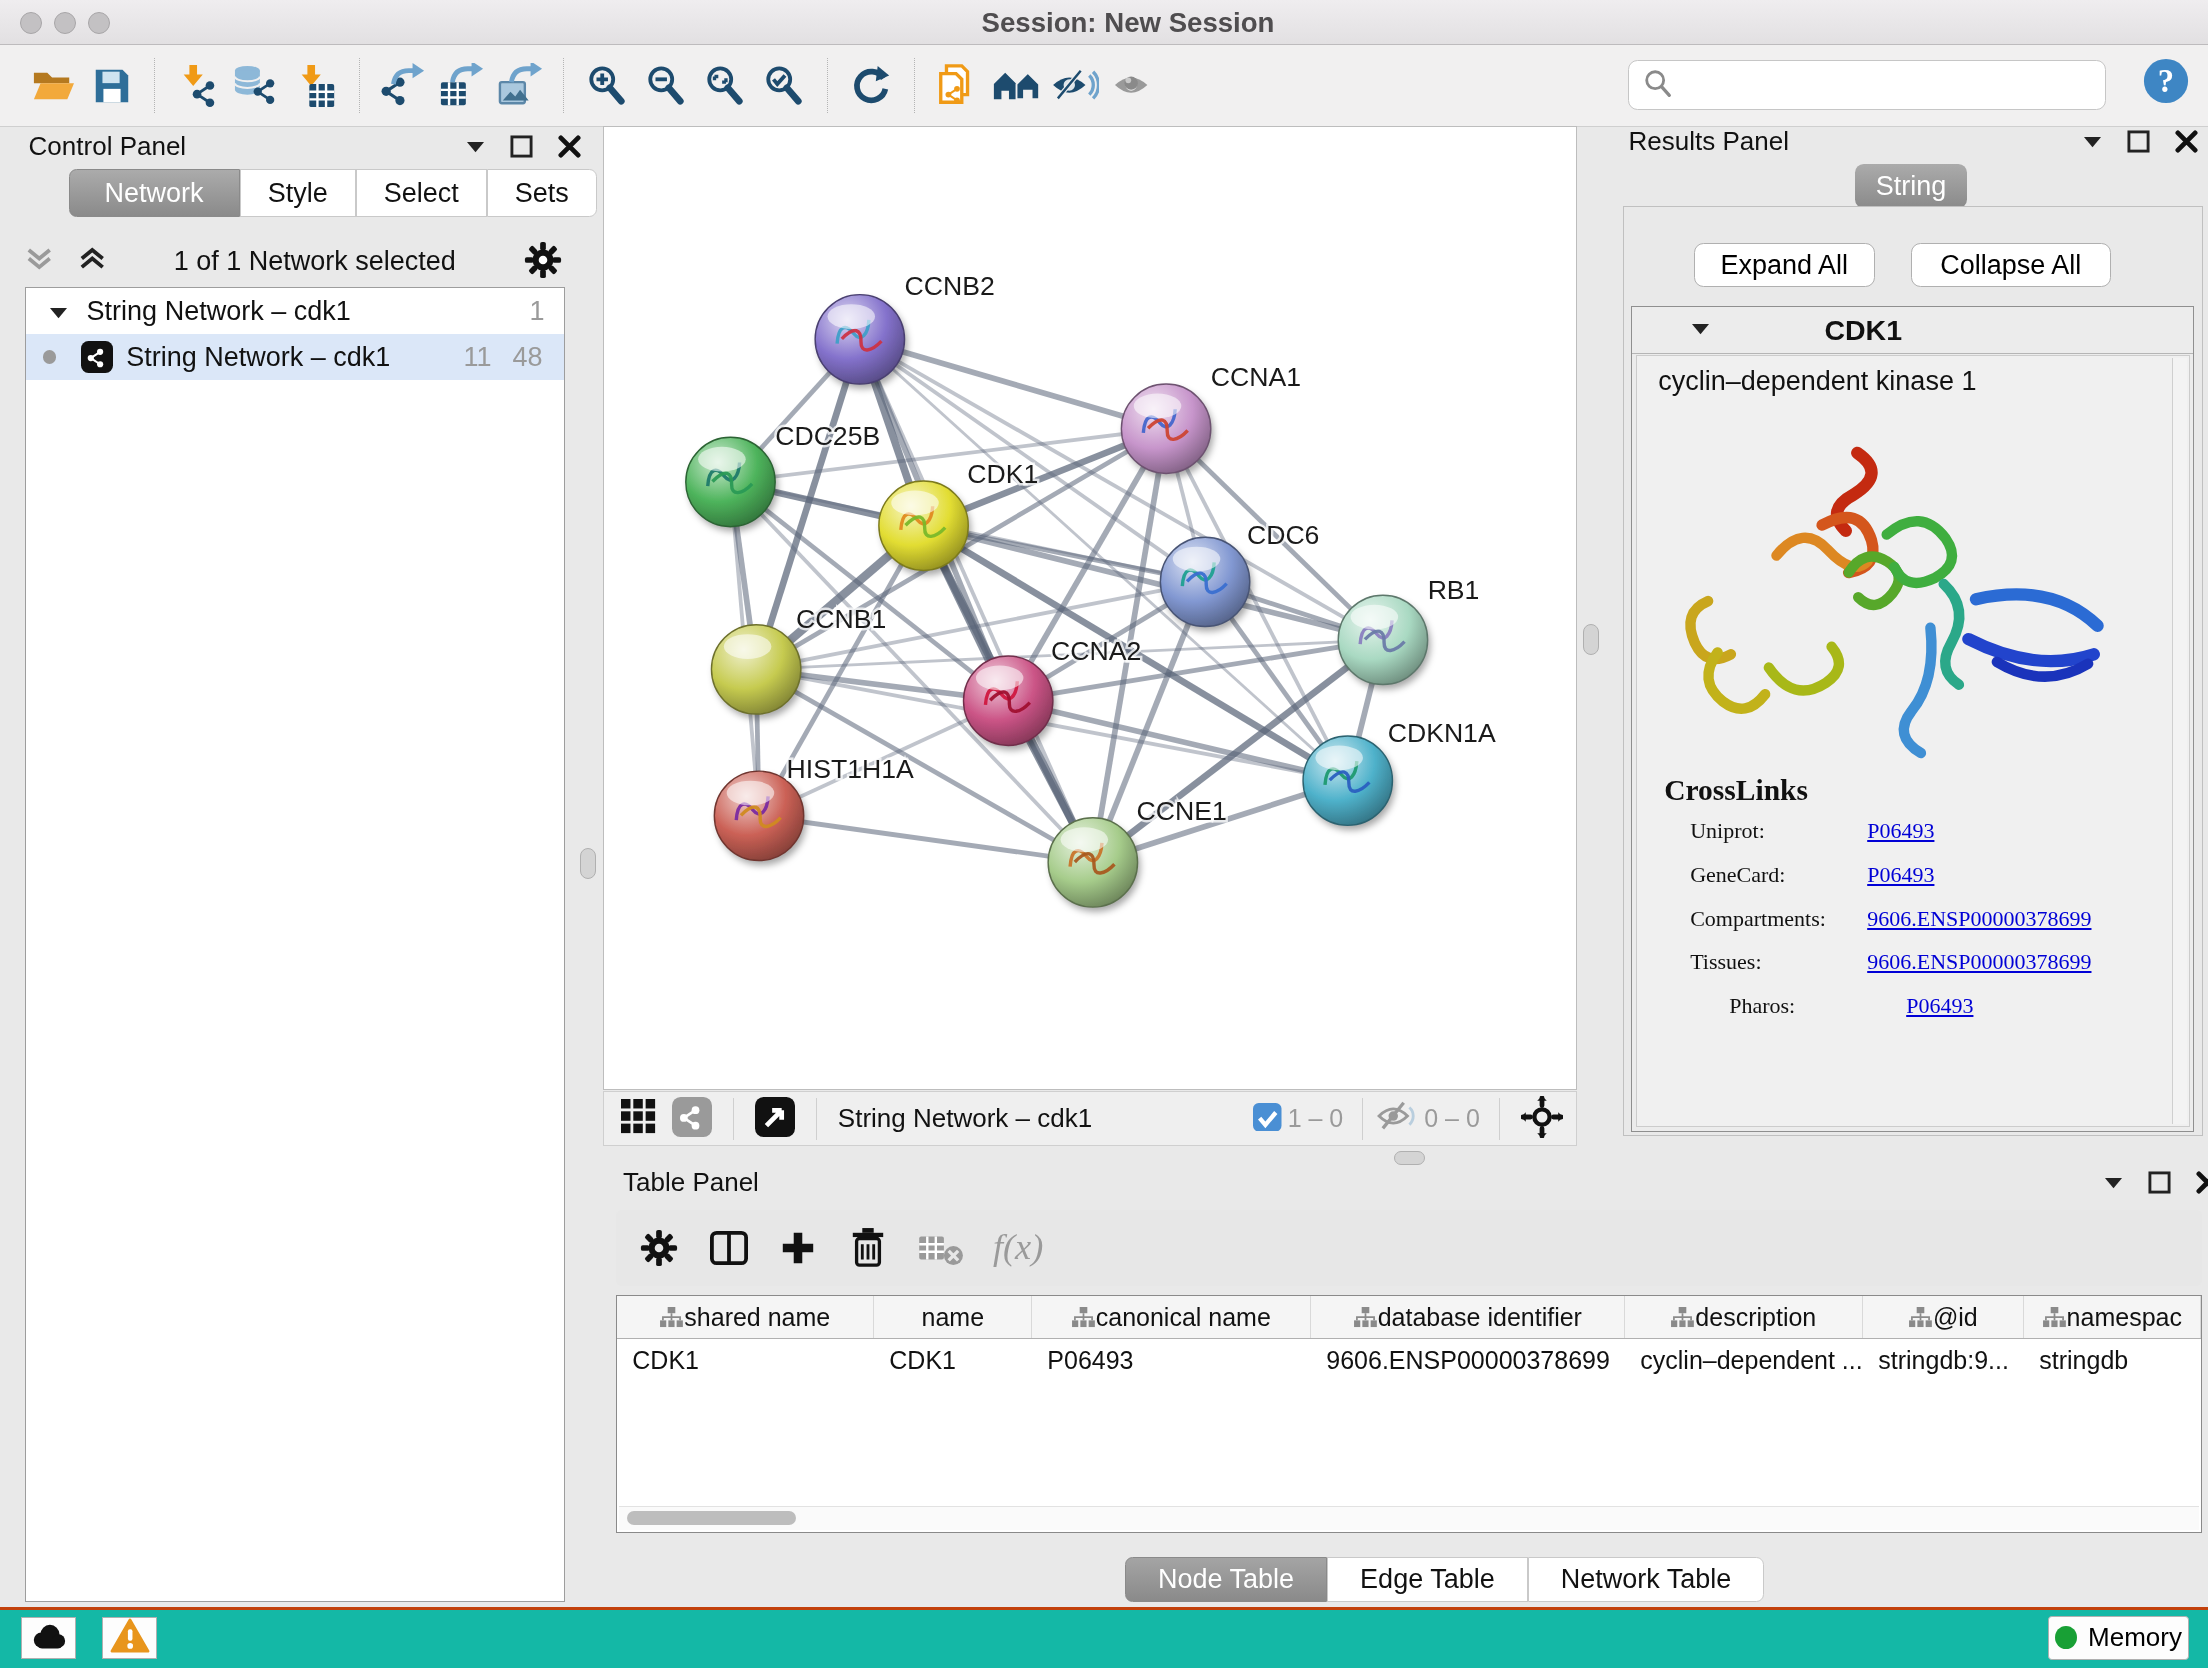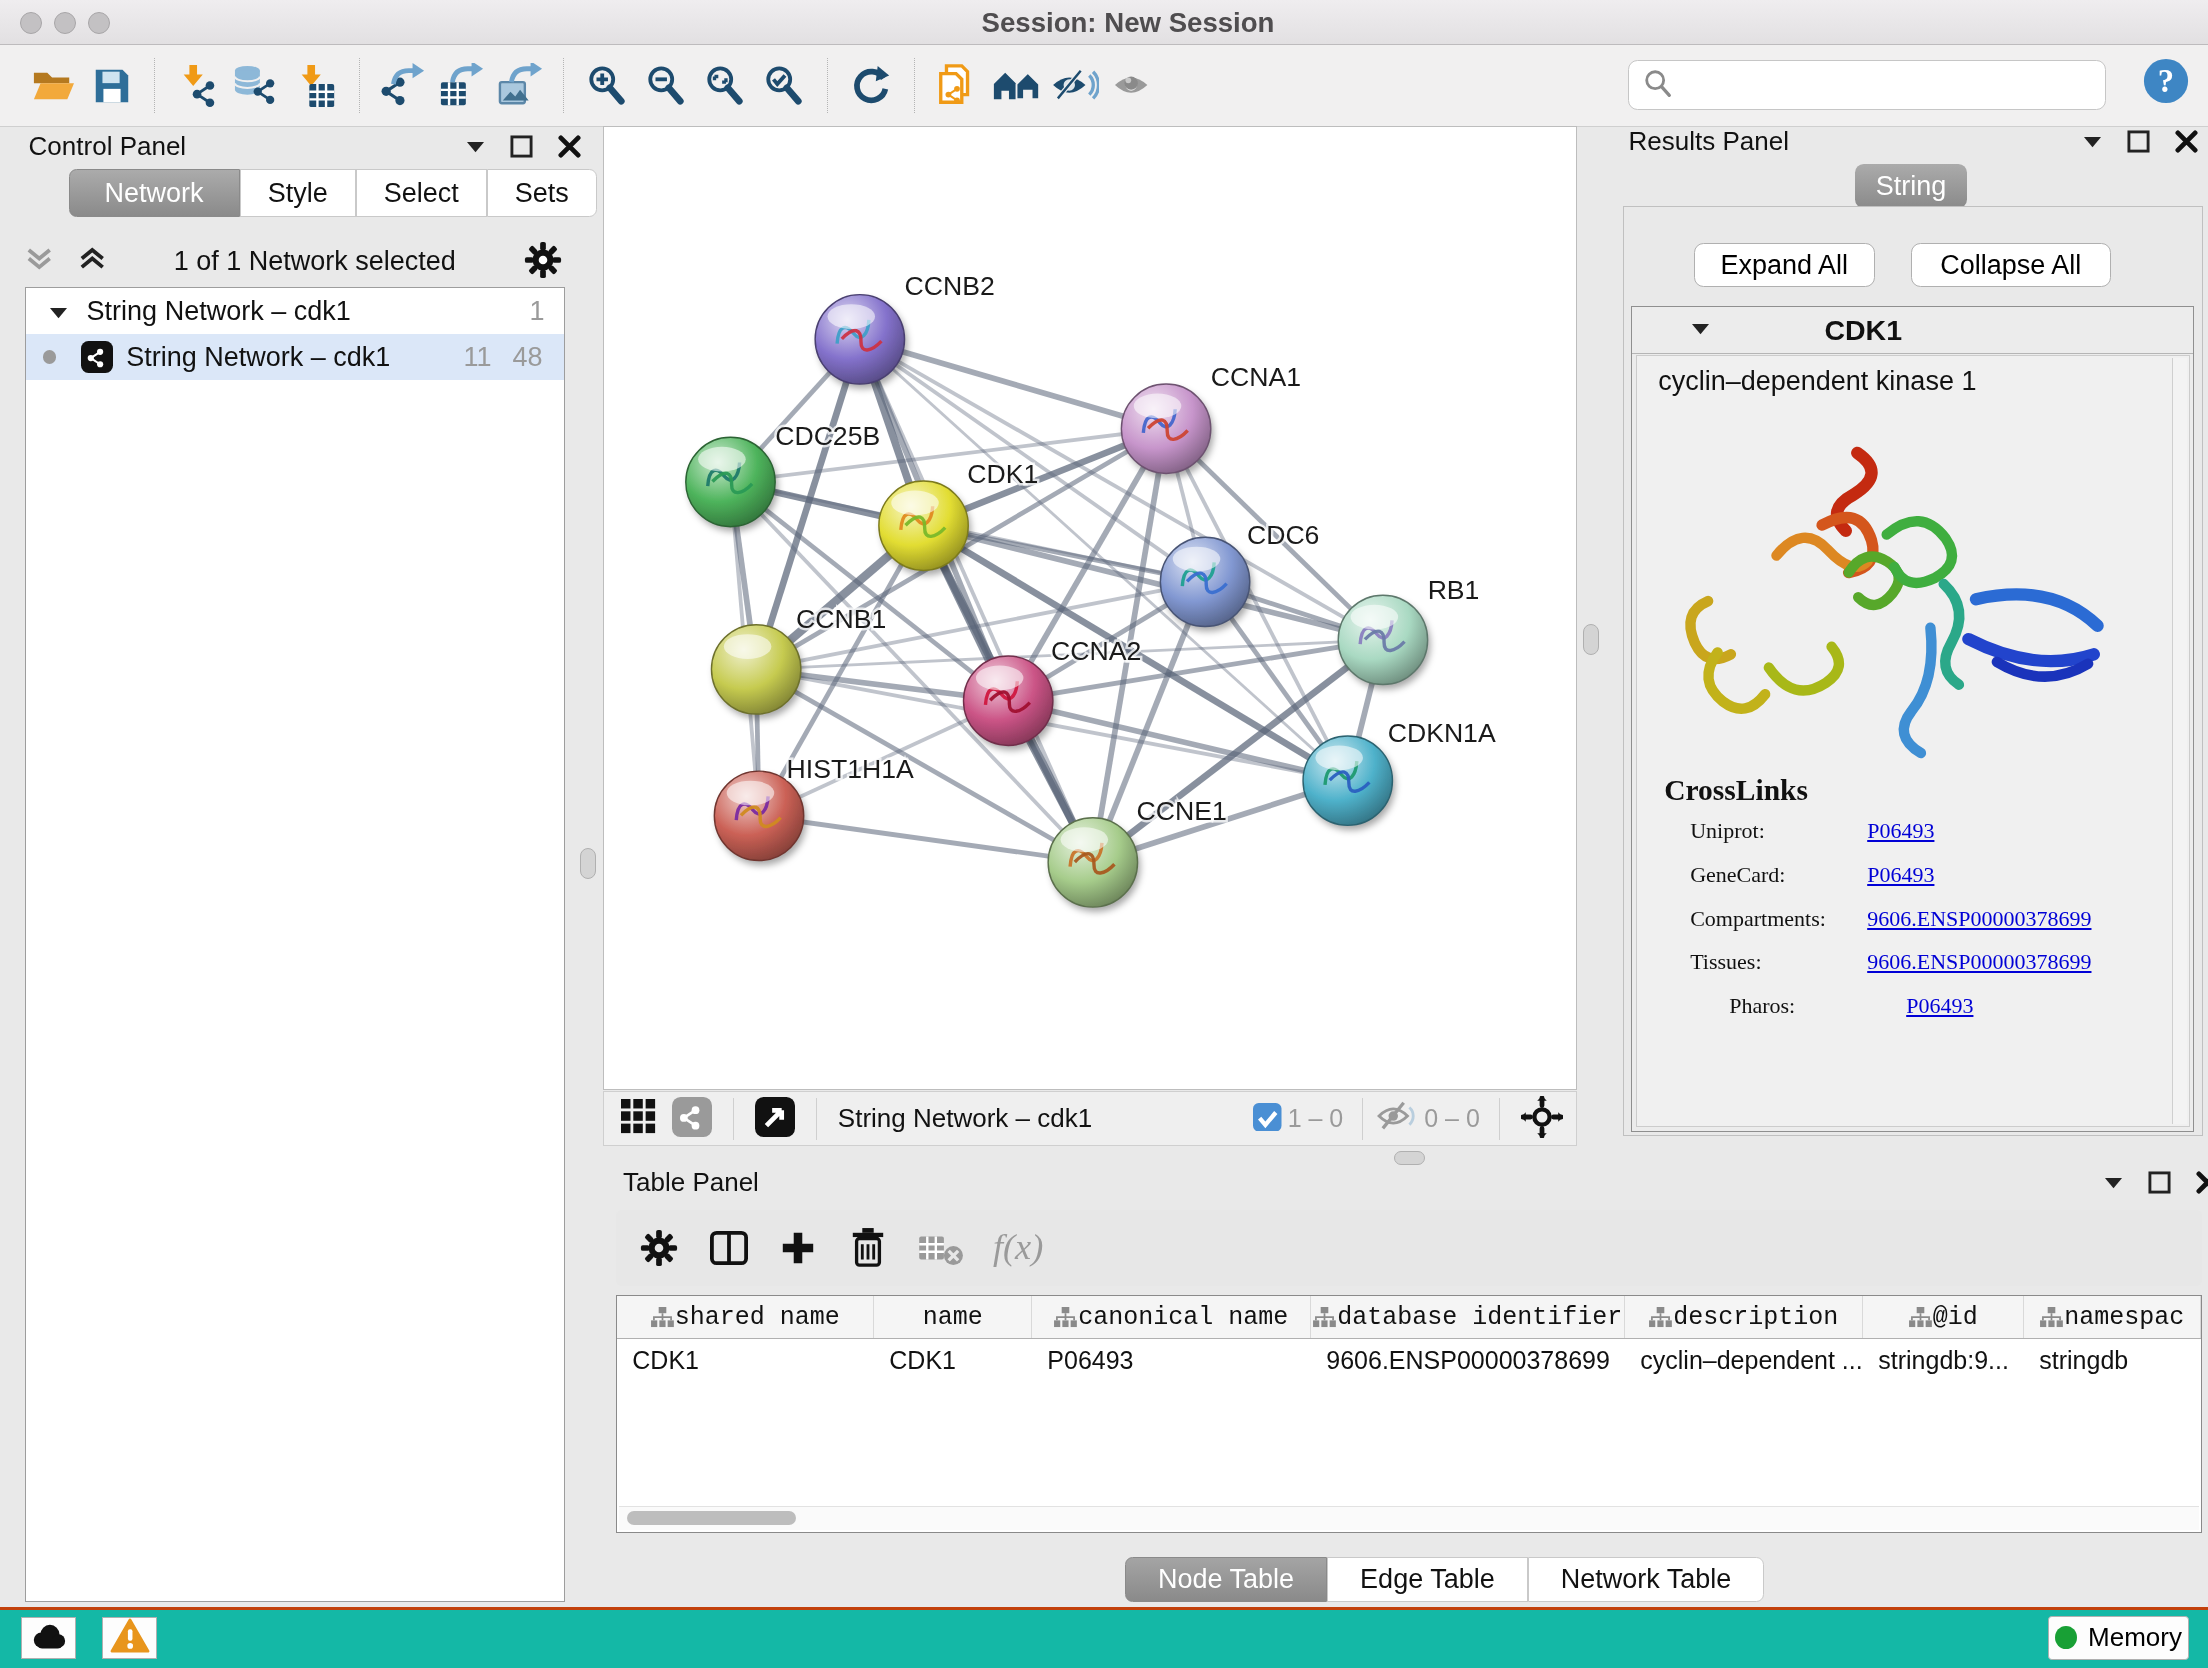--- a/index.html
+++ b/index.html
@@ -55,21 +55,21 @@
   .xl-title{position:absolute;left:27px;top:418px;font-family:"Liberation Serif",serif;font-weight:bold;font-size:29.5px;}
   .xlrow{position:absolute;left:53px;font-family:"Liberation Serif",serif;font-size:22px;}
   .xlrow a{position:absolute;left:177px;color:#0000d6;text-decoration:underline;white-space:nowrap;}
   .rscroll{position:absolute;right:1.9px;top:1.9px;bottom:1.9px;width:13.3px;background:#f3f3f3;border-left:1px solid #cfcfcf;}
   
   .tpanel{position:absolute;left:603px;top:1165px;width:1605px;height:439px;}
   .ttoolbar{position:absolute;left:13.3px;top:45px;width:1586px;height:76px;background:#e7e7e7;border-radius:5.7px;display:flex;align-items:center;padding-left:23px;box-sizing:border-box;}
   .ttbtn{border:none;background:transparent;width:70px;height:67px;display:flex;align-items:center;justify-content:flex-start;padding:0;}
   .tbl{position:absolute;left:13.3px;top:130px;width:1586px;height:238px;background:#fff;border:1.9px solid #8a8a8a;box-sizing:border-box;}
   .thead{display:flex;background:#f5f5f5;border-bottom:1px solid #b0b0b0;height:42px;}
-  .th{display:flex;align-items:center;justify-content:center;gap:1px;font-size:25px;border-right:1px solid #d9d9d9;box-sizing:border-box;overflow:hidden;white-space:nowrap;font-family:Liberation Mono, monospace;}
+  .th{display:flex;align-items:center;justify-content:center;gap:1px;font-size:25px;border-right:1px solid #d9d9d9;box-sizing:border-box;overflow:hidden;white-space:nowrap;}
   .trowdata{display:flex;height:42px;}
   .td{font-size:25px;display:flex;align-items:center;padding-left:15px;box-sizing:border-box;overflow:hidden;white-space:nowrap;}
   .hscroll{position:absolute;left:1.9px;right:1.9px;bottom:1.9px;height:23px;background:#fafafa;border-top:1px solid #e2e2e2;}
   .hthumb{position:absolute;left:7.6px;top:3.8px;width:169px;height:14.3px;background:#bdbdbd;border-radius:7.6px;}
   .btabs{position:absolute;left:522px;top:392px;display:flex;}
   .btab{height:45px;padding:0 32px;display:flex;align-items:center;font-size:27px;background:#fff;border:1px solid #c9c9c9;box-sizing:border-box;}
   .btab.sel{background:linear-gradient(#a4a4a4,#8a8a8a);color:#fff;border-color:#8a8a8a;border-radius:7.6px 0 0 7.6px;}
   .btab:last-child{border-radius:0 7.6px 7.6px 0;}
   
   .statusbar{position:absolute;left:0;top:1607px;width:2208px;height:61px;background:#14b8a6;border-top:3px solid #c2410c;}

